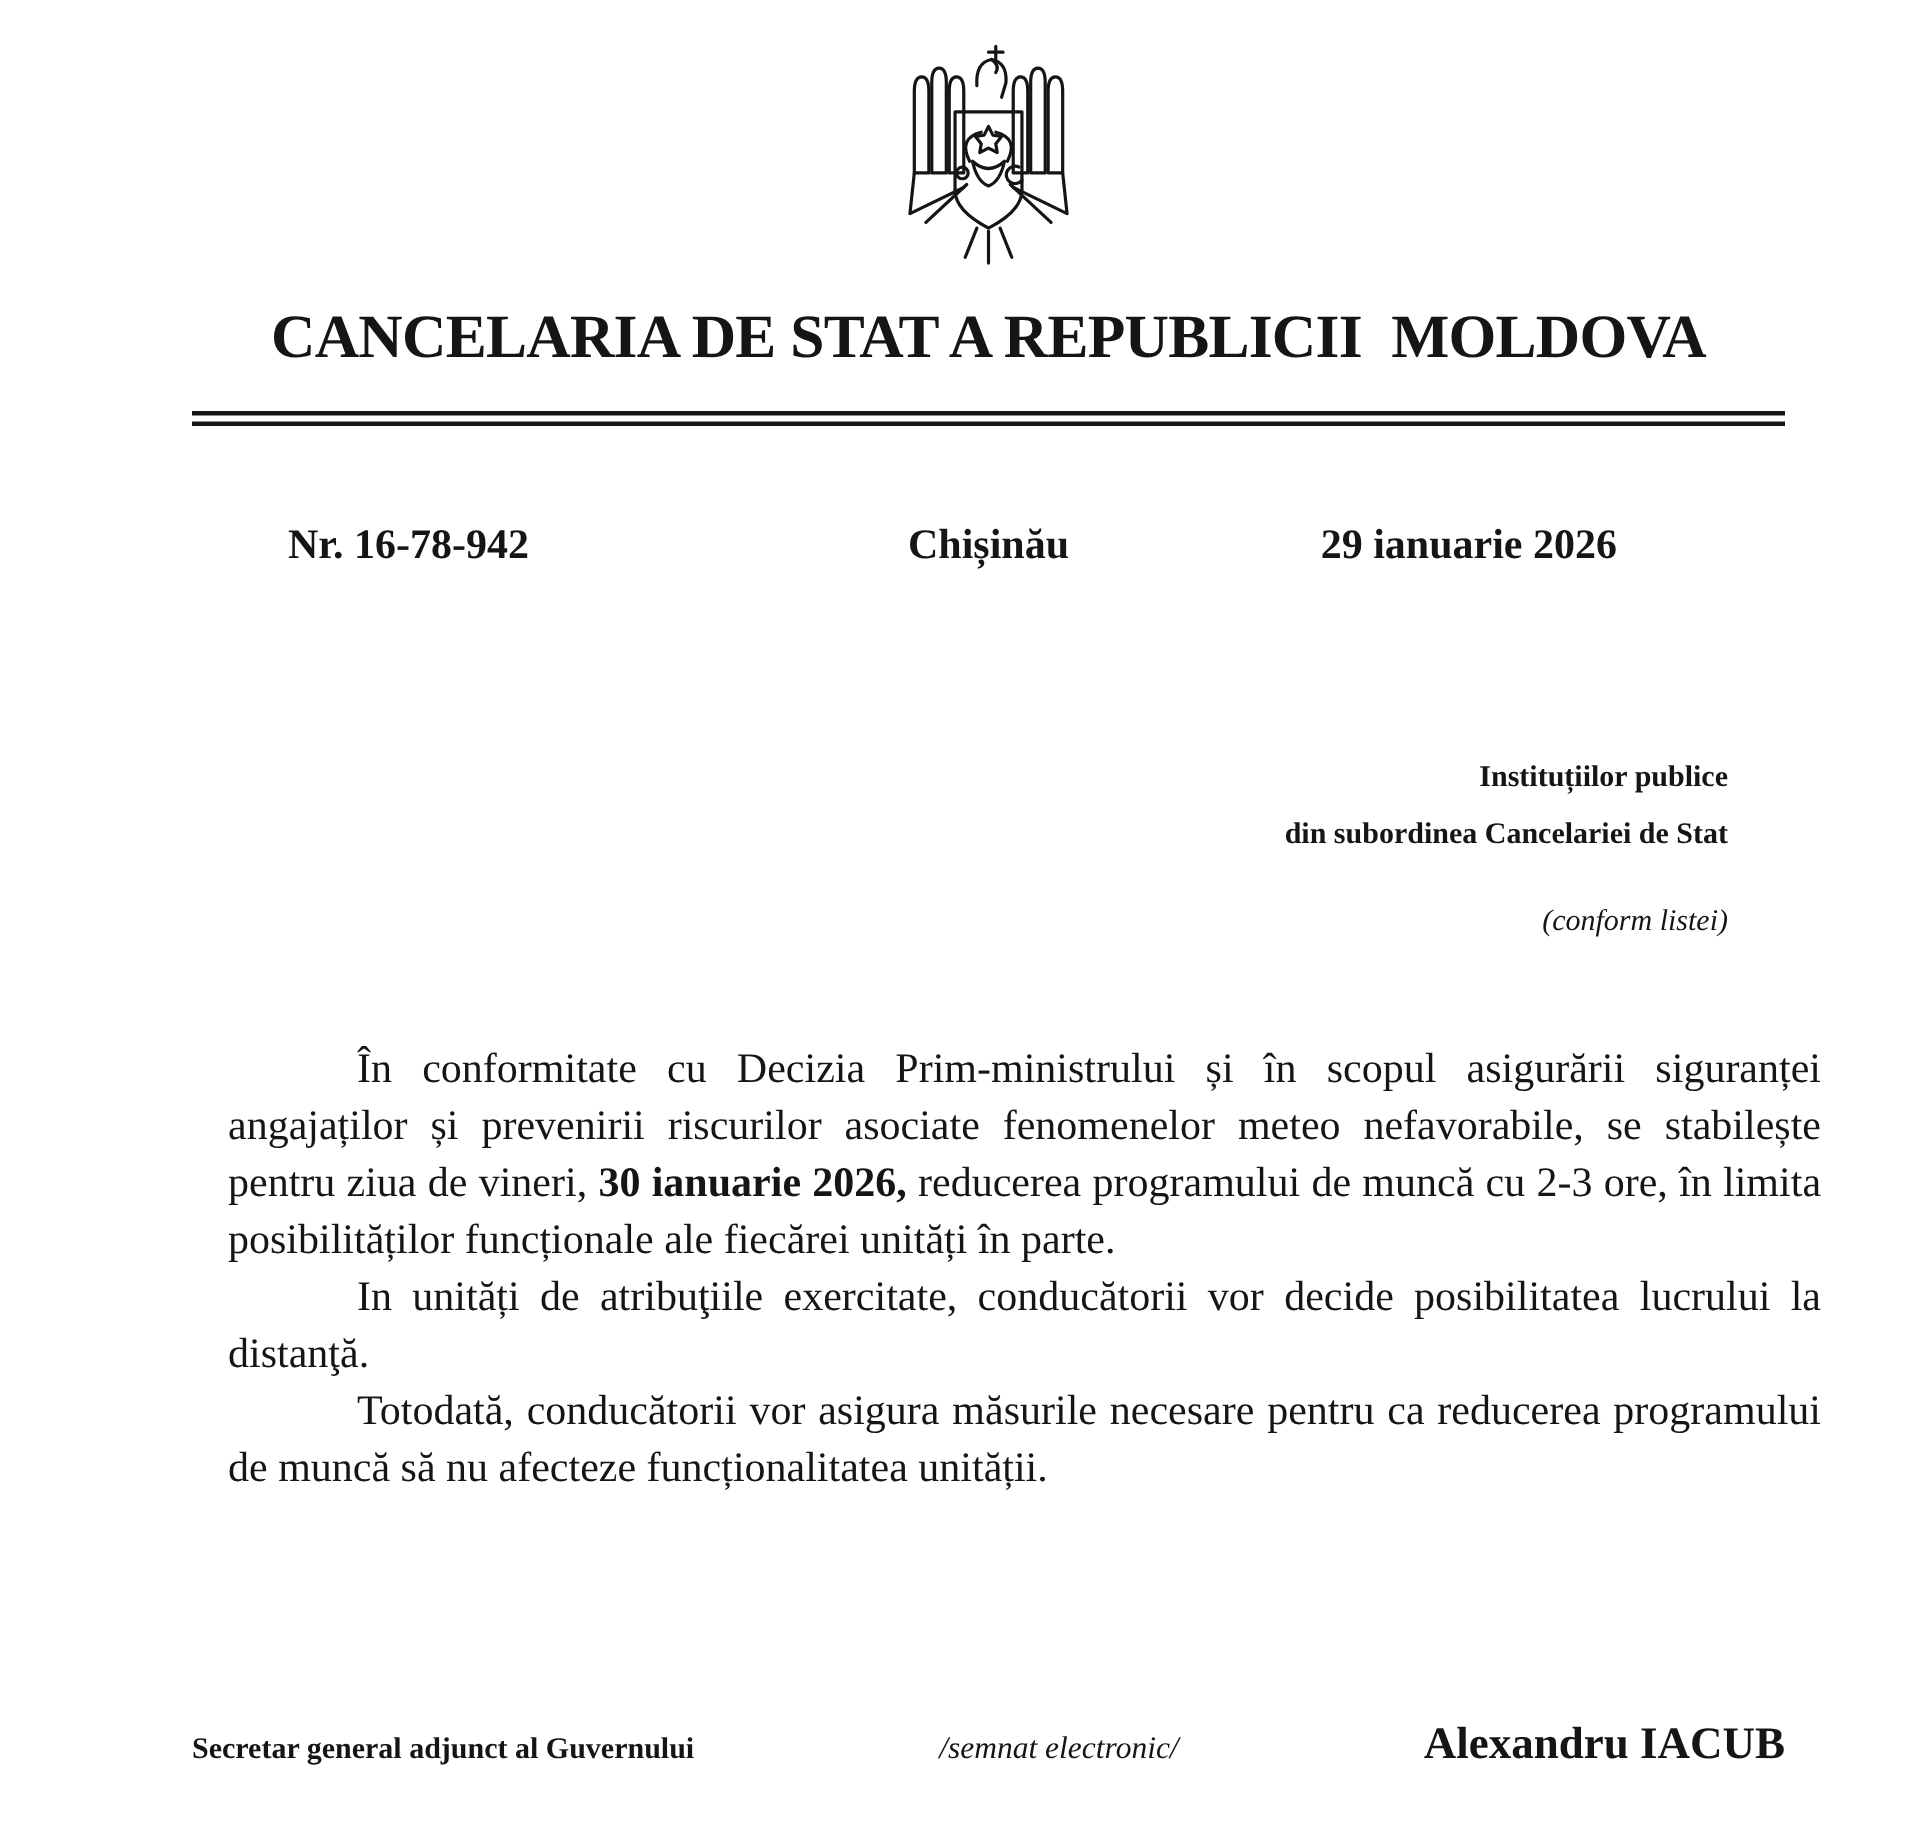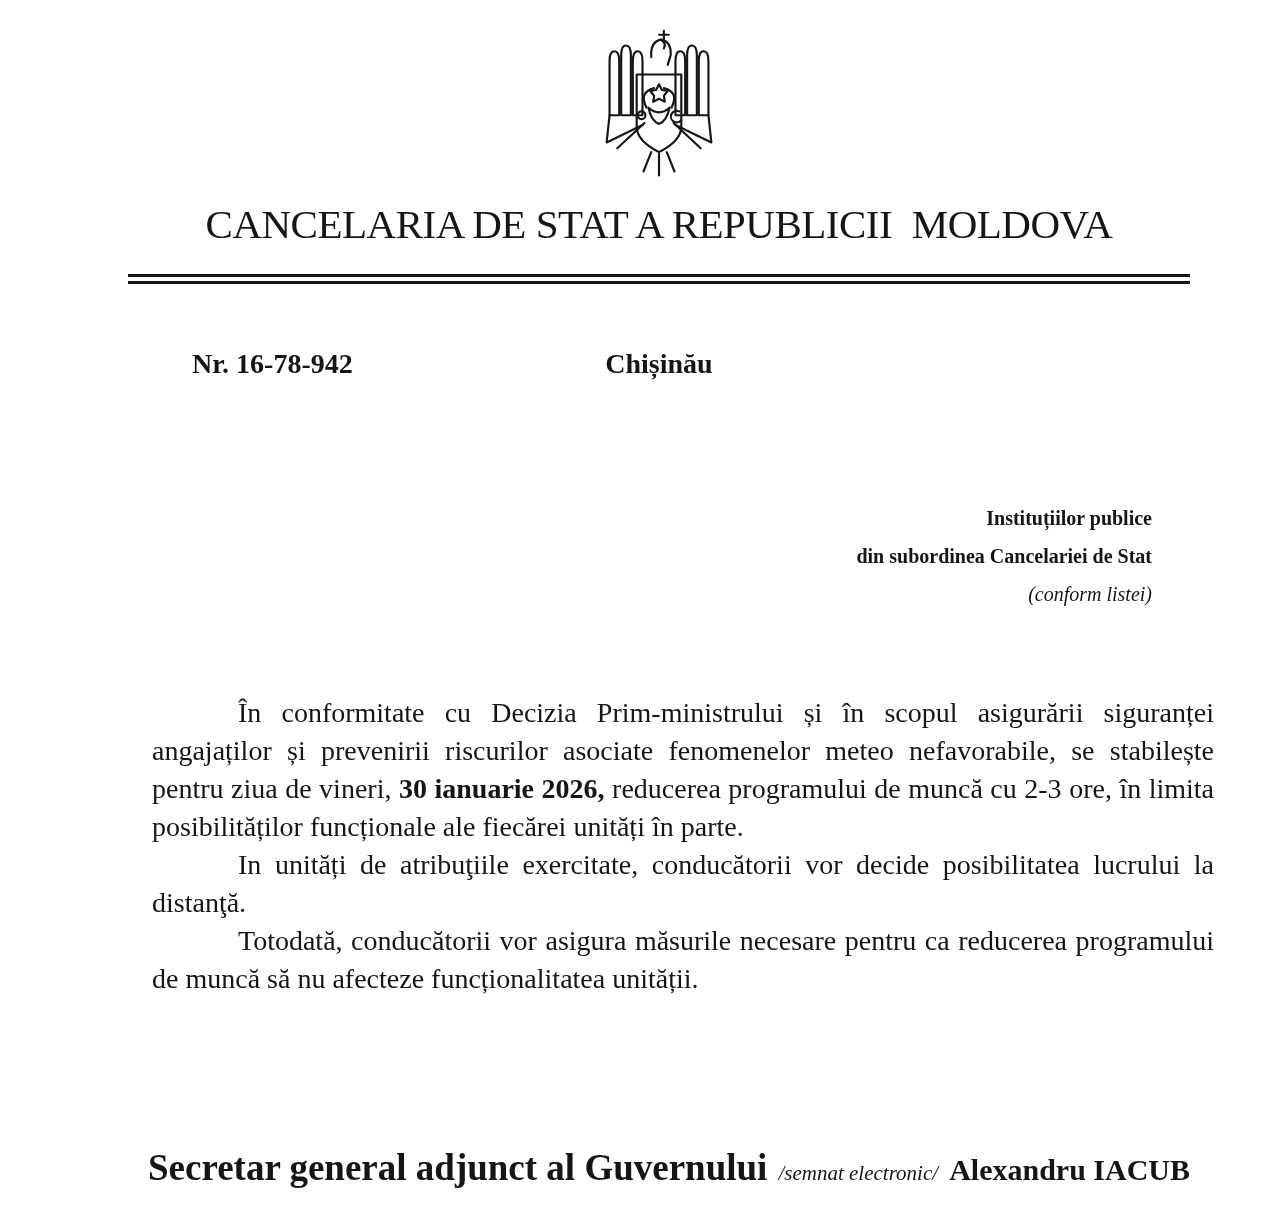--- a/index.html
+++ b/index.html
@@ -24,21 +24,21 @@
   .emblem {
     position: absolute;
     top: 28px; left: 50%;
     transform: translateX(-50%);
   }
   .doc-title {
     position: absolute;
     top: 200px; left: -30px;
     width: 1122px;
     text-align: center;
-    font-weight: normal;
+    font-weight: bold;
     font-size: 41px;
     letter-spacing: -0.5px;
     white-space: pre;
   }
   .double-rule {
     position: absolute;
     top: 274px; left: 0;
     width: 100%;
     height: 10px;
     border-top: 3px solid #151515;
@@ -57,41 +57,41 @@
   .meta-city   { position: absolute; left: 0; right: 0; top: 0; text-align: center; }
   .meta-date   { position: absolute; right: 112px; top: 0; }
   .addressee {
     position: absolute;
     top: 499px; right: 38px;
     text-align: right;
     font-size: 20px;
     line-height: 38px;
   }
   .addressee .bold-line { font-weight: bold; }
-  .addressee .italic-line { font-style: italic; font-weight: normal; }
+  .addressee .italic-line { font-style: italic; font-weight: normal; margin-top: 20px; }
   .body-text {
     position: absolute;
     top: 694px; left: 0;
     width: 100%;
     font-size: 28px;
     line-height: 38px;
     text-align: justify;
     margin-left: 24px;
   }
   .body-text p { margin: 0; text-indent: 86px; }
   .inline-bold { font-weight: bold; }
   .signature-row {
     position: absolute;
     top: 1146px; left: 0;
     width: 100%;
     display: flex;
     justify-content: space-between;
     align-items: baseline;
   }
-  .signature-role { font-weight: bold; font-size: 37px; margin-left: 20px; }
+  .signature-role { font-weight: bold; font-size: 20px; }
   .signature-method { font-style: italic; font-size: 21px; }
   .signature-name { font-weight: bold; font-size: 30px; }
 </style>
 </head>
 <body>
 
 <div class="page">
   <div class="content">
 
     <div class="emblem">
@@ -120,20 +120,21 @@
       </svg>
     </div>
 
     <div class="doc-title">CANCELARIA DE STAT A REPUBLICII  MOLDOVA</div>
 
     <div class="double-rule"></div>
 
     <div class="meta-row">
       <span class="meta-number">Nr. 16-78-942</span>
       <span class="meta-city">Chișinău</span>
+      <span class="meta-date">29 ianuarie 2026</span>
     </div>
 
     <div class="addressee">
       <div class="bold-line">Instituțiilor publice</div>
       <div class="bold-line">din subordinea Cancelariei de Stat</div>
       <div class="italic-line">(conform listei)</div>
     </div>
 
     <div class="body-text">
       <p><span>În conformitate cu Decizia Prim-ministrului și în scopul asigurării siguranței angajaților și prevenirii riscurilor asociate fenomenelor meteo nefavorabile, se stabilește pentru ziua de vineri, </span><span class="inline-bold">30 ianuarie 2026,</span><span> reducerea programului de muncă cu 2-3 ore, în limita posibilităților funcționale ale fiecărei unități în parte.</span></p>

